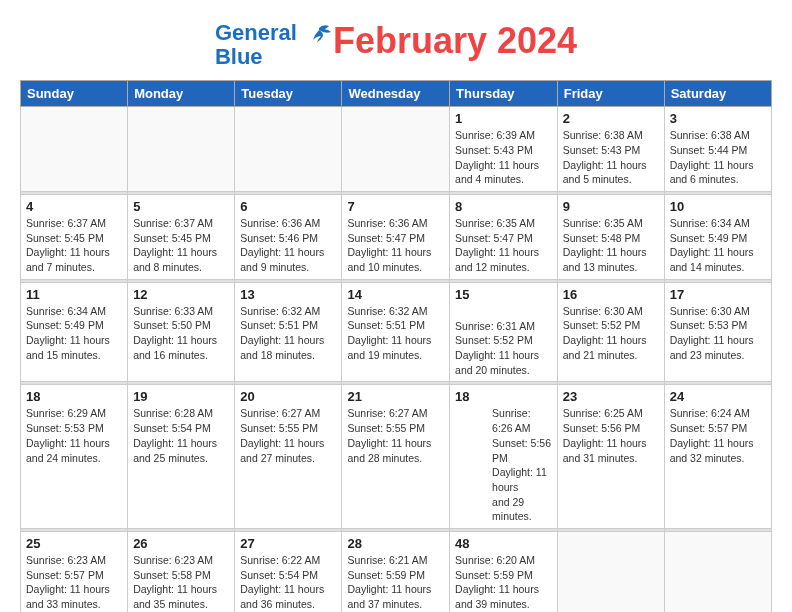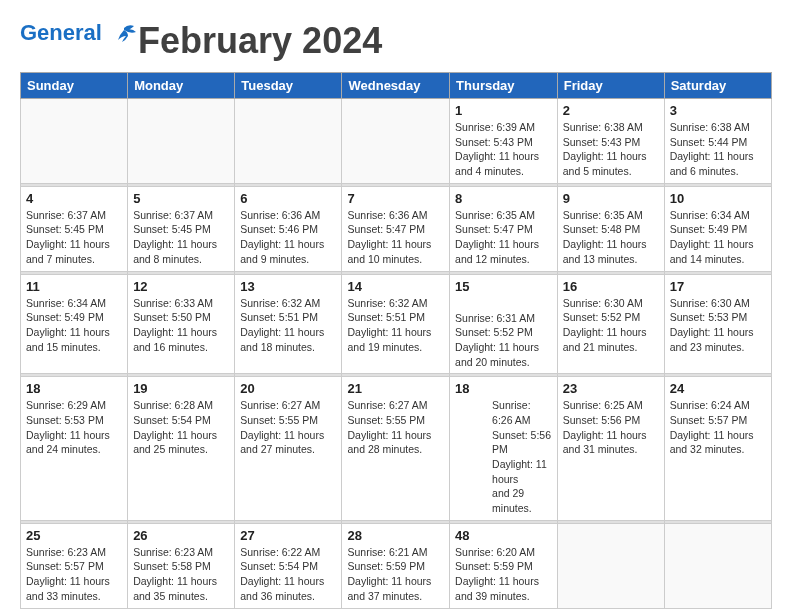--- a/index.html
+++ b/index.html
@@ -5,35 +5,35 @@
     * { box-sizing: border-box; margin: 0; padding: 0; }
     body {
       font-family: Arial, sans-serif;
       background: #fff;
       width: 792px;
       min-height: 612px;
       padding: 20px;
     }
     .header-area {
       display: flex;
-      justify-content: flex-start;
+      justify-content: center;
       align-items: flex-start;
       margin-bottom: 10px;
     }
     .logo {
       display: flex;
       align-items: center;
     }
     .title-area {
       text-align: right;
     }
     .month-title {
       font-size: 36px;
       font-weight: bold;
-      color: #404040;
+      color: #ef4444;
     }
     .location-title {
       font-size: 16px;
       color: #444;
     }
     .calendar {
       width: 100%;
       border-collapse: collapse;
       font-size: 11px;
     }
@@ -77,20 +77,23 @@
   <div class="logo">
     <div>
       <div style="display:flex; align-items:center;">
         <div style="font-size:22px; font-weight:bold; color:#333; line-height:1.2;">
           <span style="color:#1a6fc4;">General</span>
           <svg width="28" height="28" viewBox="0 0 28 28" style="vertical-align:middle; margin-left:2px;">
             <path d="M14 8 Q18 4 24 6 Q20 10 16 10 Q22 8 26 12 Q20 14 14 10" fill="#1a6fc4"></path>
             <path d="M14 10 Q10 14 8 20 Q12 16 16 16 Q14 18 12 22 Q16 20 18 16 Q18 12 14 10Z" fill="#1a6fc4"></path>
           </svg>
         </div>
+      </div>
+      <div style="font-size:22px; font-weight:bold; color:#333; margin-top:-4px;">
+        <span style="color:#1a6fc4;">Blue</span>
       </div>
     </div>
   </div>
   <div class="title-area">
     <div class="month-title">February 2024</div>
   </div>
 </div>
 
 <table class="calendar">
   <thead>

